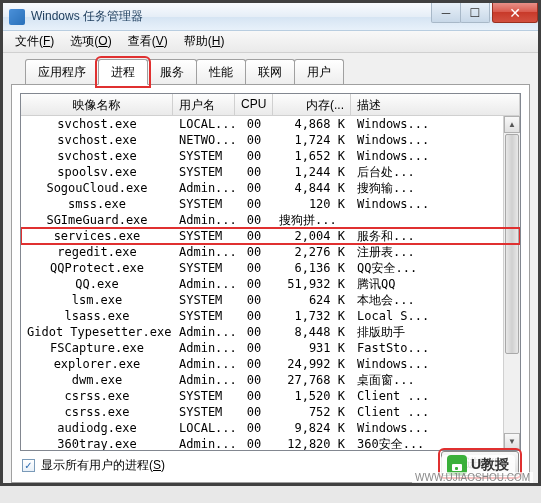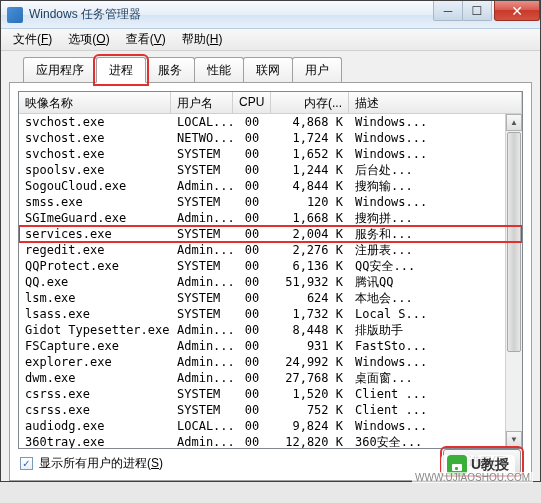--- a/index.html
+++ b/index.html
@@ -1,17 +1,17 @@
 <!DOCTYPE html>
 <html><head>
 <meta charset="utf-8">
 <style>
 * { margin: 0; padding: 0; box-sizing: border-box; font-family: "Microsoft YaHei", "SimSun", Arial, sans-serif; font-size: 12px; }
 body { background: #e8e8e8; width: 541px; height: 503px; overflow: hidden; position: relative; }
-.window { background: #a21caf; border: 1px solid #404040; position: relative; }
+.window { background: #a21caf; border: 3px solid #404040; position: relative; }
 .titlebar { height: 28px; background: linear-gradient(to bottom, #f8fbfe 0%, #e6eef7 50%, #d5e4f3 51%, #e8f1fa 100%); border-bottom: 1px solid #b8cde0; display: flex; align-items: center; padding: 0 6px; position: relative; }
 .title-icon { width: 16px; height: 16px; margin-right: 6px; background: linear-gradient(135deg,#4a90d9,#2a70b9); border-radius: 2px; }
 .title-text { color: #1a3a5a; font-size: 12px; }
 .win-buttons { position: absolute; right: 0; top: 0; display: flex; }
 .win-btn { width: 30px; height: 20px; display: flex; align-items: center; justify-content: center; font-family: Arial; color: #333; }
 .win-btn.min { background: linear-gradient(to bottom,#e8f0f8,#c8d8e8); border: 1px solid #a8b8c8; border-top: none; border-radius: 0 0 2px 2px; }
 .win-btn.max { background: linear-gradient(to bottom,#e8f0f8,#c8d8e8); border: 1px solid #a8b8c8; border-top: none; margin-left: -1px; border-radius: 0 0 2px 2px; }
 .win-btn.close { width: 46px; background: linear-gradient(to bottom,#e79088 0%,#d9584b 49%,#c83a2a 50%,#d25040 100%); border: 1px solid #9a3020; border-top: none; color: #fff; margin-left: 2px; border-radius: 0 0 3px 3px; font-size: 14px; }
 .menubar { height: 22px; background: linear-gradient(to bottom,#f8f8f8,#eaeaea); border-bottom: 1px solid #d0d0d0; display: flex; align-items: center; padding: 0 4px; }
 .menu-item { padding: 2px 8px; cursor: pointer; }
@@ -21,21 +21,21 @@
 .tab { padding: 4px 12px 3px; border: 1px solid #a0a0a0; border-bottom: none; background: linear-gradient(to bottom,#fff,#eee); margin-right: -1px; border-radius: 3px 3px 0 0; cursor: pointer; position: relative; }
 .tab.active { background: #fff; border-bottom: 1px solid #fff; margin-bottom: -1px; z-index: 2; outline: 2px solid #e03030; outline-offset: 1px; }
 .tabpane { background: #fff; border: 1px solid #a0a0a0; border-top: none; padding: 8px; height: 398px; position: relative; }
 .listview { border: 1px solid #828790; background: #fff; height: 358px; position: relative; overflow: hidden; }
 .lv-header { display: flex; background: linear-gradient(to bottom,#fdfdfd,#eaeaea); border-bottom: 1px solid #d0d0d0; height: 22px; }
 .lv-hcell { padding: 3px 6px; border-right: 1px solid #d0d0d0; overflow: hidden; white-space: nowrap; }
 .lv-body { position: relative; }
 .lv-row { display: flex; height: 16px; align-items: center; white-space: nowrap; }
 .lv-row.highlighted { outline: 2px solid #e03030; outline-offset: -1px; position: relative; z-index: 3; }
 .lv-cell { padding: 0 6px; overflow: hidden; white-space: nowrap; font-family: "SimSun", monospace; font-size: 12px; }
-.c-image { width: 152px; }
+.c-image { width: 152px; text-align: center; }
 .c-user { width: 62px; }
 .c-cpu { width: 38px; text-align: center; }
 .c-mem { width: 78px; text-align: right; }
 .c-desc { flex: 1; }
 .scrolltrack { position: absolute; right: 0; top: 22px; bottom: 0; width: 17px; background: #f0f0f0; border-left: 1px solid #d0d0d0; }
 .scrollbtn { height: 17px; background: linear-gradient(to bottom,#f8f8f8,#e0e0e0); border: 1px solid #b0b0b0; display: flex; align-items: center; justify-content: center; font-size: 8px; color: #555; }
 .scrollbtn.bottom { position: absolute; bottom: 0; left: 0; right: 0; }
 .scrollthumb { position: absolute; top: 18px; left: 1px; right: 1px; height: 220px; background: linear-gradient(to right,#e8e8e8,#d0d0d0,#e8e8e8); border: 1px solid #a8a8a8; border-radius: 2px; }
 .checkbox-row { padding: 6px 2px 0; display: flex; align-items: center; }
 .chk { width: 13px; height: 13px; border: 1px solid #7a9ab8; background: linear-gradient(to bottom,#fff,#e8f0f8); margin-right: 6px; display: flex; align-items: center; justify-content: center; font-size: 10px; color: #2a6ab0; }
@@ -127,21 +127,20 @@
               <div class="lv-cell c-image">smss.exe</div>
               <div class="lv-cell c-user">SYSTEM</div>
               <div class="lv-cell c-cpu">00</div>
               <div class="lv-cell c-mem">120 K</div>
               <div class="lv-cell c-desc">Windows...</div>
             </div>
             <div class="lv-row">
               <div class="lv-cell c-image">SGImeGuard.exe</div>
               <div class="lv-cell c-user">Admin...</div>
               <div class="lv-cell c-cpu">00</div>
-              <div class="lv-cell c-mem">1,668 K</div>
               <div class="lv-cell c-desc">搜狗拼...</div>
             </div>
             <div class="lv-row highlighted">
               <div class="lv-cell c-image">services.exe</div>
               <div class="lv-cell c-user">SYSTEM</div>
               <div class="lv-cell c-cpu">00</div>
               <div class="lv-cell c-mem">2,004 K</div>
               <div class="lv-cell c-desc">服务和...</div>
             </div>
             <div class="lv-row">

